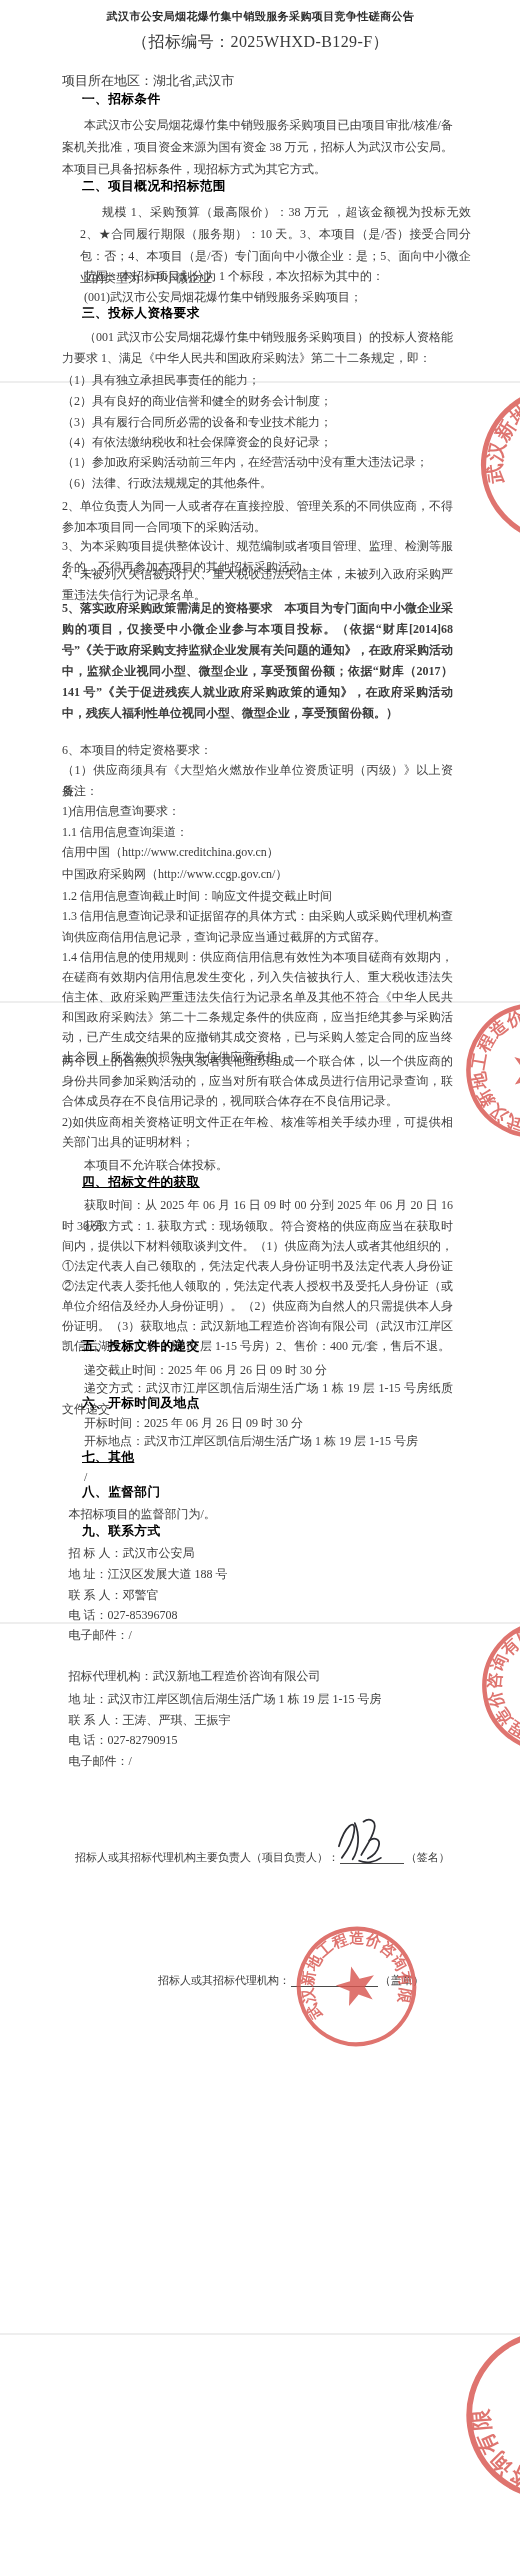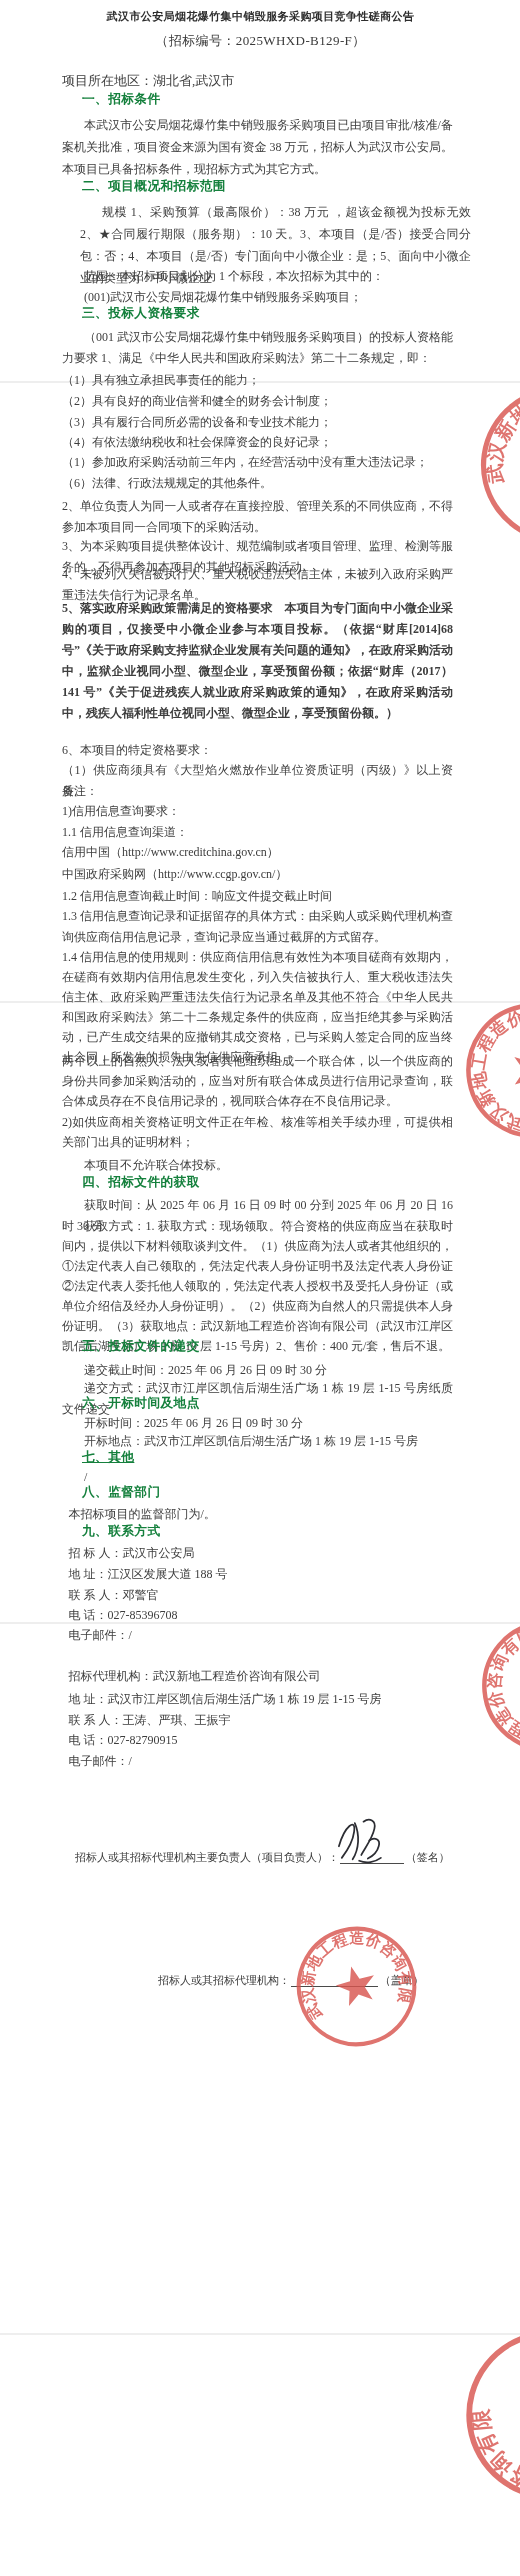--- a/index.html
+++ b/index.html
@@ -6,29 +6,29 @@
   #page{
     position:relative;width:521px;height:2576px;background:#ffffff;overflow:hidden;
     font-family:"Liberation Serif","DejaVu Serif",serif;color:#3d3d3d;
   }
   .doc-title{
     position:absolute;top:8.7px;left:0;width:521px;text-align:center;
     font-size:11px;font-weight:bold;color:#2e2e2e;letter-spacing:0.4px;
   }
   .doc-subtitle{
     position:absolute;top:32px;left:0;width:521px;text-align:center;
-    font-size:13px;color:#3a3a3a;letter-spacing:0.4px;
+    font-size:16px;color:#3a3a3a;letter-spacing:0.4px;
   }
   .location-line{
     position:absolute;top:72px;left:62px;font-size:13px;color:#3d3d3d;
   }
   .sec-heading{
     position:absolute;left:82px;width:376px;
     font-family:"Liberation Sans","DejaVu Sans",sans-serif;
-    font-size:12.7px;font-weight:bold;color:#15803d;letter-spacing:0.4px;
+    font-size:12.7px;font-weight:bold;color:#000000;letter-spacing:0.4px;
   }
   .para{
     position:absolute;left:62px;width:391px;
     font-size:12px;line-height:21px;text-align:justify;color:#3d3d3d;
   }
   .para.ind1{text-indent:22px;}
   .para.ind2{text-indent:6.5px;}
   .seam{position:absolute;left:0;width:521px;height:2.2px;background:rgba(150,150,150,.16);}
   .signoff-row{position:absolute;display:flex;align-items:baseline;font-size:11px;color:#3a3a3a;z-index:3;}
   .uline{display:inline-block;border-bottom:1.2px solid #4a4a4a;height:10px;align-self:flex-end;margin:0 1.4px 1.4px 1.4px;}
@@ -69,21 +69,21 @@
       <div class="para" style="top: 801px;">1)信用信息查询要求：</div>
       <div class="para" style="top: 822px;">1.1 信用信息查询渠道：</div>
       <div class="para" style="top: 842px;">信用中国（http://www.creditchina.gov.cn）</div>
       <div class="para" style="top: 864px;">中国政府采购网（http://www.ccgp.gov.cn/）</div>
       <div class="para" style="top: 886px;">1.2 信用信息查询截止时间：响应文件提交截止时间</div>
       <div class="para" style="top: 906px;">1.3 信用信息查询记录和证据留存的具体方式：由采购人或采购代理机构查询供应商信用信息记录，查询记录应当通过截屏的方式留存。</div>
       <div class="para" style="top: 947px; line-height: 20px;">1.4 信用信息的使用规则：供应商信用信息有效性为本项目磋商有效期内，在磋商有效期内信用信息发生变化，列入失信被执行人、重大税收违法失信主体、政府采购严重违法失信行为记录名单及其他不符合《中华人民共和国政府采购法》第二十二条规定条件的供应商，应当拒绝其参与采购活动，已产生成交结果的应撤销其成交资格，已与采购人签定合同的应当终止合同，所发生的损失由失信供应商承担。</div>
       <div class="para" style="top: 1051px; line-height: 20px;">两个以上的自然人、法人或者其他组织组成一个联合体，以一个供应商的身份共同参加采购活动的，应当对所有联合体成员进行信用记录查询，联合体成员存在不良信用记录的，视同联合体存在不良信用记录。</div>
       <div class="para" style="top: 1112px; line-height: 20px;">2)如供应商相关资格证明文件正在年检、核准等相关手续办理，可提供相关部门出具的证明材料；</div>
       <div class="para ind1" style="top: 1155px;">本项目不允许联合体投标。</div>
-      <div class="sec-heading" style="top: 1174px;">四、招标文件的获取</div>
+      <div class="sec-heading" style="top: 1174px; text-decoration: underline;">四、招标文件的获取</div>
       <div class="para ind1" style="top: 1195px;">获取时间：从 2025 年 06 月 16 日 09 时 00 分到 2025 年 06 月 20 日 16 时 30 分</div>
       <div class="para ind1" style="top: 1216px; line-height: 20px;">获取方式：1. 获取方式：现场领取。符合资格的供应商应当在获取时间内，提供以下材料领取谈判文件。（1）供应商为法人或者其他组织的，①法定代表人自己领取的，凭法定代表人身份证明书及法定代表人身份证 ②法定代表人委托他人领取的，凭法定代表人授权书及受托人身份证（或单位介绍信及经办人身份证明）。（2）供应商为自然人的只需提供本人身份证明。（3）获取地点：武汉新地工程造价咨询有限公司（武汉市江岸区凯信后湖生活广场 1 栋 19 层 1-15 号房）2、售价：400 元/套，售后不退。</div>
       <div class="sec-heading" style="top: 1338px;">五、投标文件的递交</div>
       <div class="para ind1" style="top: 1360px;">递交截止时间：2025 年 06 月 26 日 09 时 30 分</div>
       <div class="para ind1" style="top: 1378px;">递交方式：武汉市江岸区凯信后湖生活广场 1 栋 19 层 1-15 号房纸质文件递交</div>
       <div class="sec-heading" style="top: 1395px;">六、开标时间及地点</div>
       <div class="para ind1" style="top: 1413px;">开标时间：2025 年 06 月 26 日 09 时 30 分</div>
       <div class="para ind1" style="top: 1431px;">开标地点：武汉市江岸区凯信后湖生活广场 1 栋 19 层 1-15 号房</div>
       <div class="sec-heading" style="top: 1449px; text-decoration: underline;">七、其他</div>
       <div class="para ind1" style="top: 1467px;">/</div>

